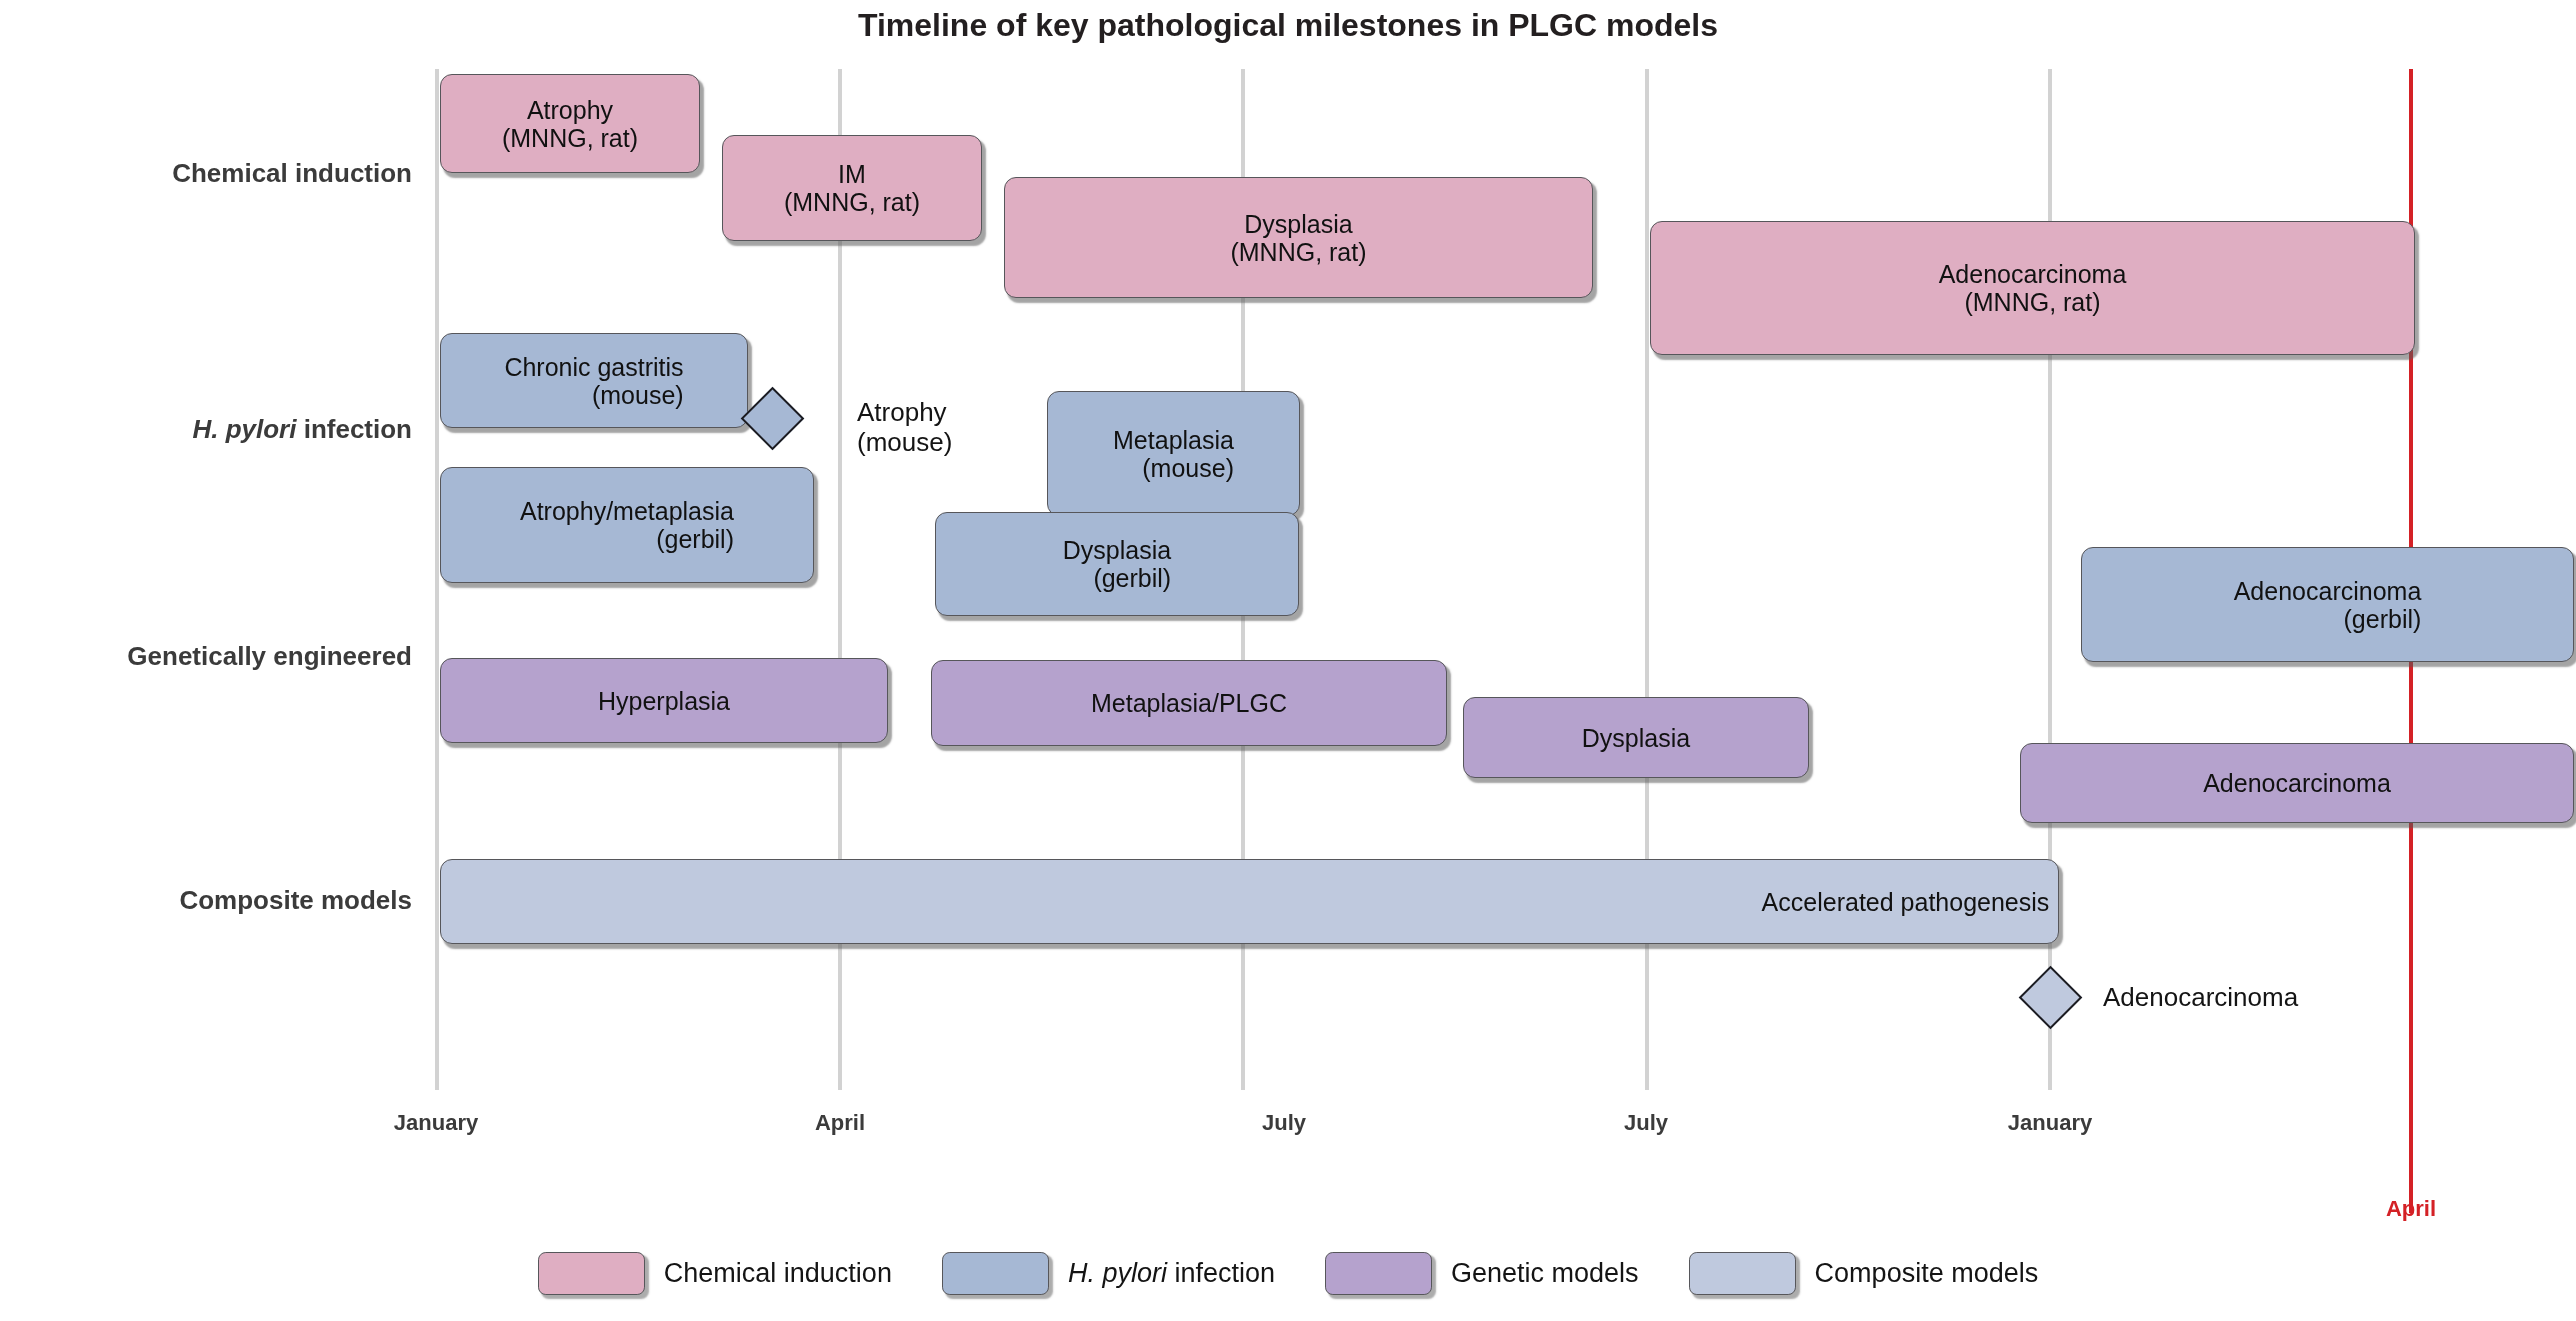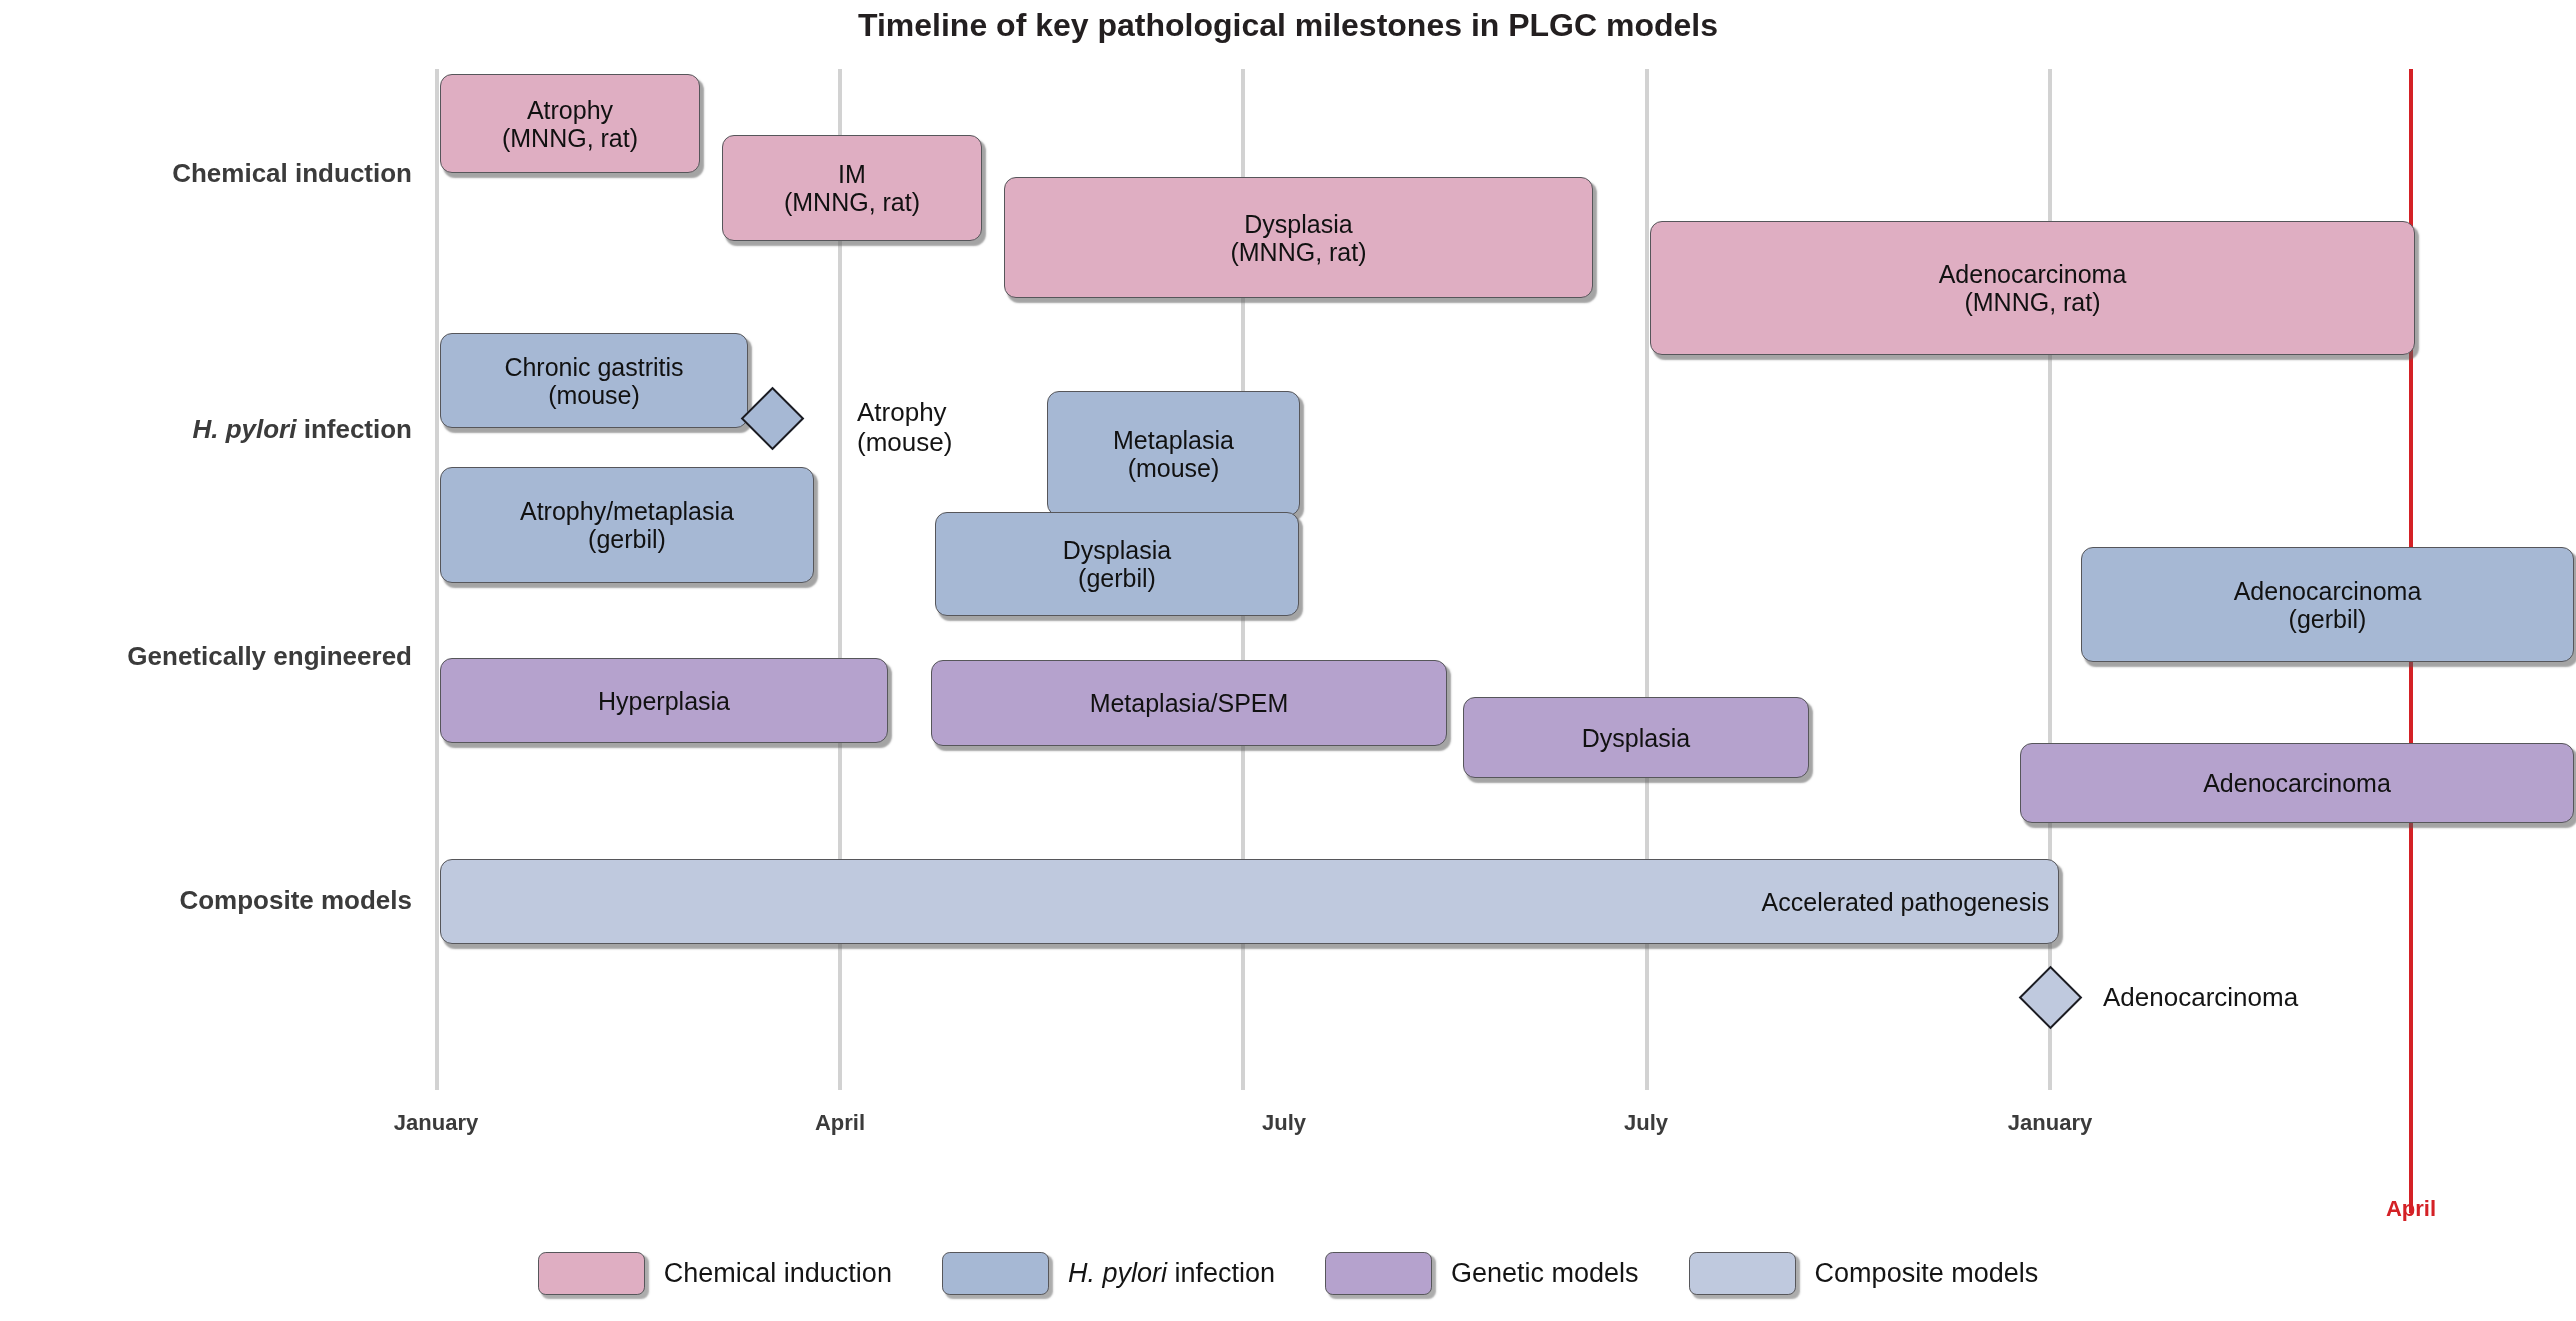--- a/index.html
+++ b/index.html
@@ -74,21 +74,21 @@
     text-align: center;
     font-size: 25px;
     line-height: 1.12;
     color: #111111;
     padding: 0 8.7px;
     overflow: hidden;
   }
   .bar span { display: block; white-space: pre-line; }
 
   .c-chem      { background: #dfaec2; }
-  .c-hpylori   { background: #a6b8d4; }
+  .c-hpylori   { background: #a6b8d4; text-align: right; }
   .c-genetic   { background: #b5a2cd; }
   .c-composite { background: #bfc9de; justify-content: flex-end; }
 
   
   .milestone {
     position: absolute;
     width: 45px;
     height: 45px;
     transform: rotate(45deg);
     box-sizing: border-box;
@@ -211,21 +211,21 @@
 (gerbil)</span>
       </div>
       <div class="bar c-hpylori" style="left: 2081px; top: 547px; width: 493px; height: 115px;">
         <span>Adenocarcinoma
 (gerbil)</span>
       </div>
       <div class="bar c-genetic" style="left: 440px; top: 618px; width: 448px; height: 85px; margin-top: 40px;">
         <span>Hyperplasia</span>
       </div>
       <div class="bar c-genetic" style="left: 931px; top: 660px; width: 516px; height: 86px;">
-        <span>Metaplasia/SPEM</span>
+        <span>Metaplasia/PLGC</span>
       </div>
       <div class="bar c-genetic" style="left: 1463px; top: 697px; width: 346px; height: 81px;">
         <span>Dysplasia</span>
       </div>
       <div class="bar c-genetic" style="left: 2020px; top: 743px; width: 554px; height: 80px;">
         <span>Adenocarcinoma</span>
       </div>
       <div class="bar c-composite" style="left: 440px; top: 859px; width: 1619px; height: 85px;">
         <span>Accelerated pathogenesis</span>
       </div>

